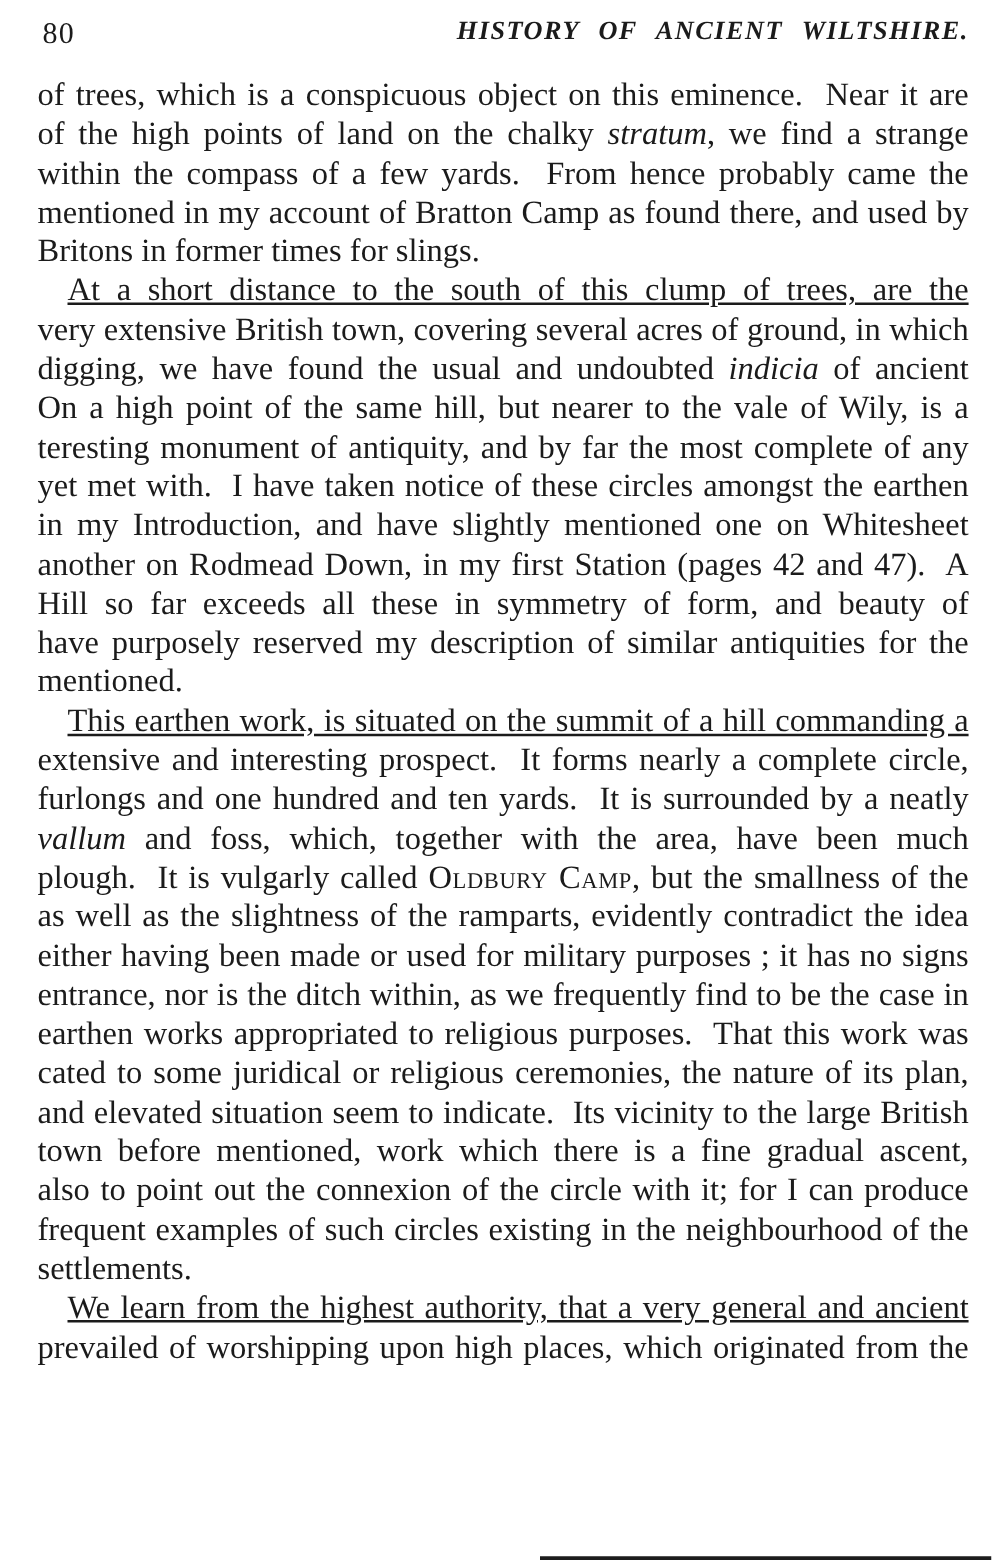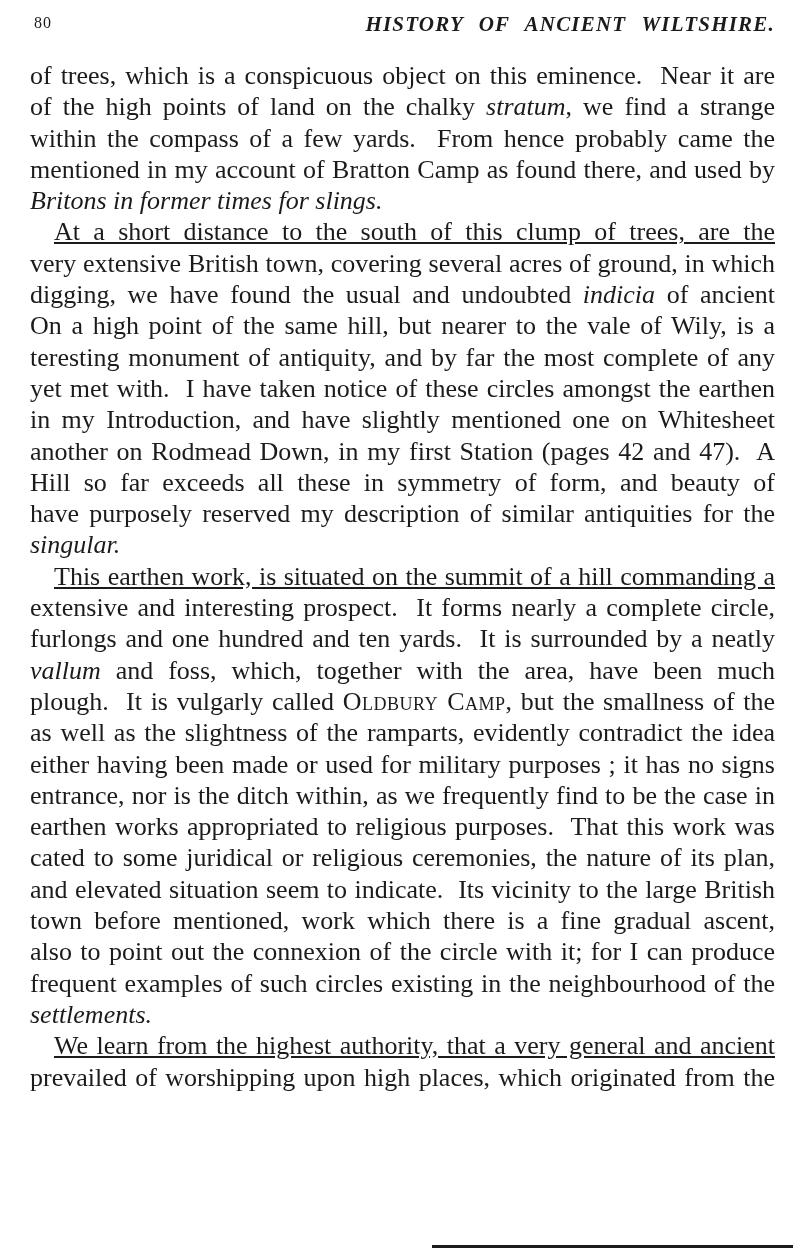--- a/index.html
+++ b/index.html
@@ -20,21 +20,21 @@
     position: absolute;
     top: 12px;
     left: 30px;
     right: 25px;
     height: 28px;
   }
   .page-number {
     position: absolute;
     left: 4px;
     top: 2px;
-    font-size: 16px;
+    font-size: 24px;
     letter-spacing: 1px;
     text-align: right;
   }
   .running-title {
     text-align: right;
     font-size: 21px;
     font-weight: bold;
     letter-spacing: 1.2px;
     word-spacing: 9px;
     white-space: nowrap;
@@ -54,21 +54,20 @@
     line-height: 31.3px;
     height: 31.3px;
     text-align: justify;
     text-align-last: justify;
     text-justify: inter-word;
     overflow: hidden;
     white-space: normal;
   }
   .line.end {
     text-align-last: left;
-    font-style: italic;
   }
   .line.indent {
     text-indent: 24px;
     text-decoration: underline;
   }
   .line i {
     font-style: italic;
   }
   .smallcaps {
     font-variant: small-caps;
@@ -104,21 +103,21 @@
         <div class="line indent">At a short distance to the south of this clump of trees, are the remains of a</div>
         <div class="line">very extensive British town, covering several acres of ground, in which on</div>
         <div class="line">digging, we have found the usual and undoubted <i>indicia</i> of ancient population.</div>
         <div class="line">On a high point of the same hill, but nearer to the vale of Wily, is a very in-</div>
         <div class="line">teresting monument of antiquity, and by far the most complete of any we have</div>
         <div class="line">yet met with.&nbsp; I have taken notice of these circles amongst the earthen works</div>
         <div class="line">in my Introduction, and have slightly mentioned one on Whitesheet Hill, and</div>
         <div class="line">another on Rodmead Down, in my first Station (pages 42 and 47).&nbsp; A third</div>
         <div class="line">Hill so far exceeds all these in symmetry of form, and beauty of situation, that I</div>
         <div class="line">have purposely reserved my description of similar antiquities for the present</div>
-        <div class="line end">singular.</div>
+        <div class="line end">mentioned.</div>
       </div>
       <div class="paragraph">
         <div class="line indent">This earthen work, is situated on the summit of a hill commanding a most</div>
         <div class="line">extensive and interesting prospect.&nbsp; It forms nearly a complete circle, the</div>
         <div class="line">furlongs and one hundred and ten yards.&nbsp; It is surrounded by a neatly formed</div>
         <div class="line"><i>vallum</i> and foss, which, together with the area, have been much defaced by the</div>
         <div class="line">plough.&nbsp; It is vulgarly called <span class="smallcaps">Oldbury Camp</span>, but the smallness of the enclosure,</div>
         <div class="line">as well as the slightness of the ramparts, evidently contradict the idea of its</div>
         <div class="line">either having been made or used for military purposes ; it has no signs of any</div>
         <div class="line">entrance, nor is the ditch within, as we frequently find to be the case in the</div>

